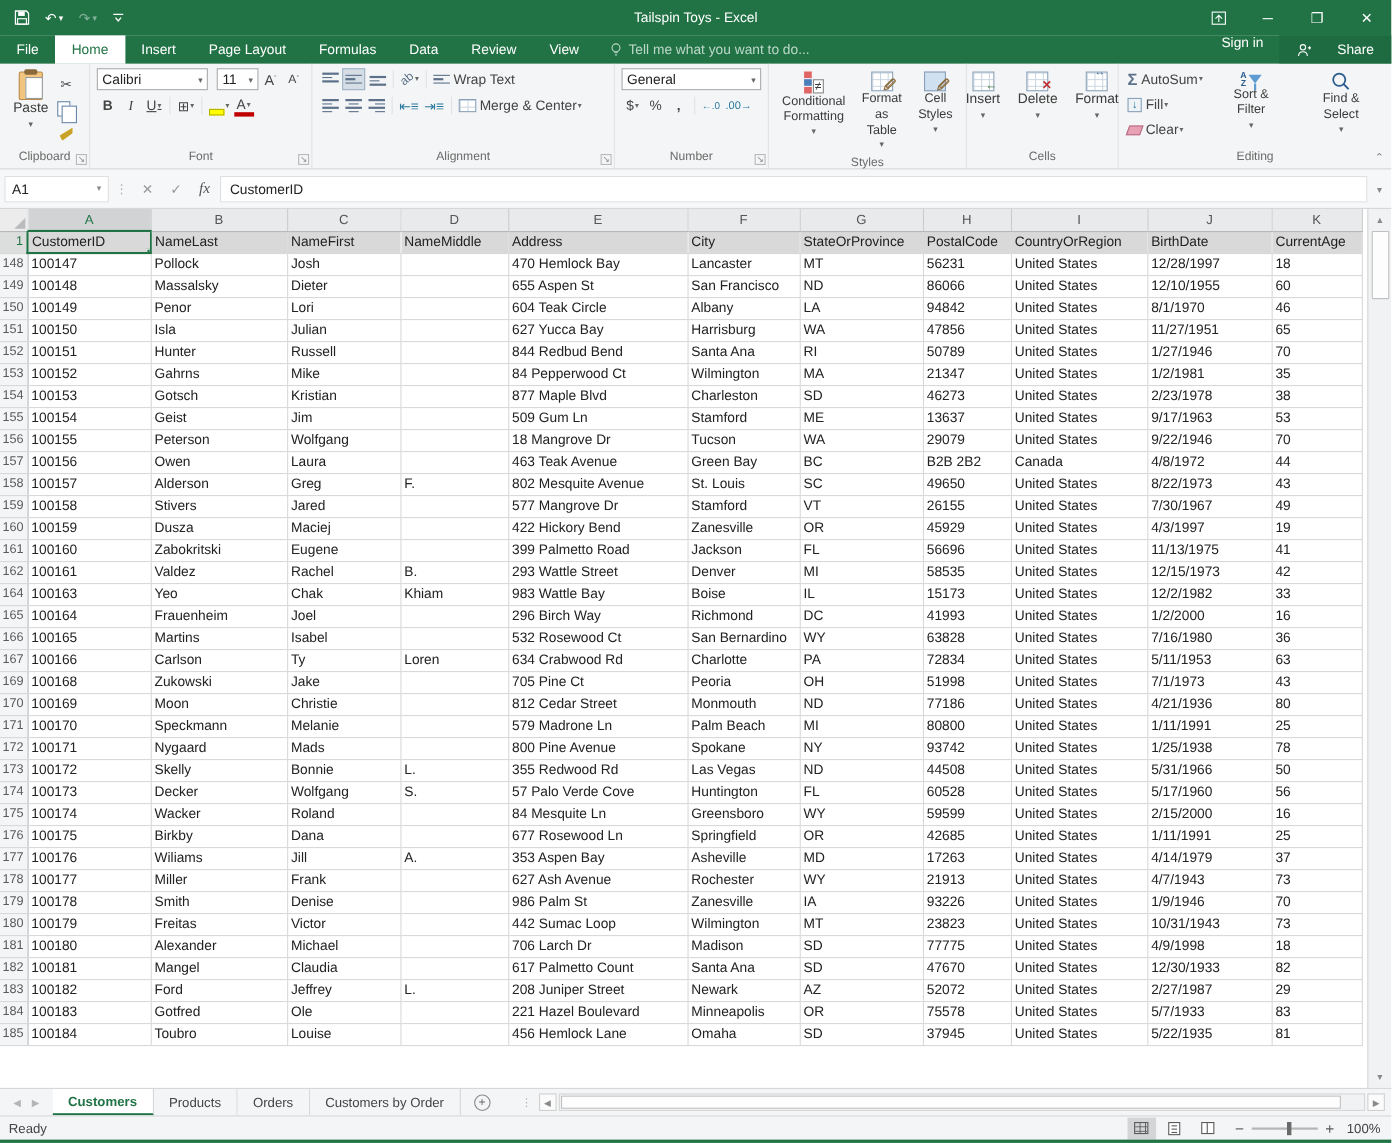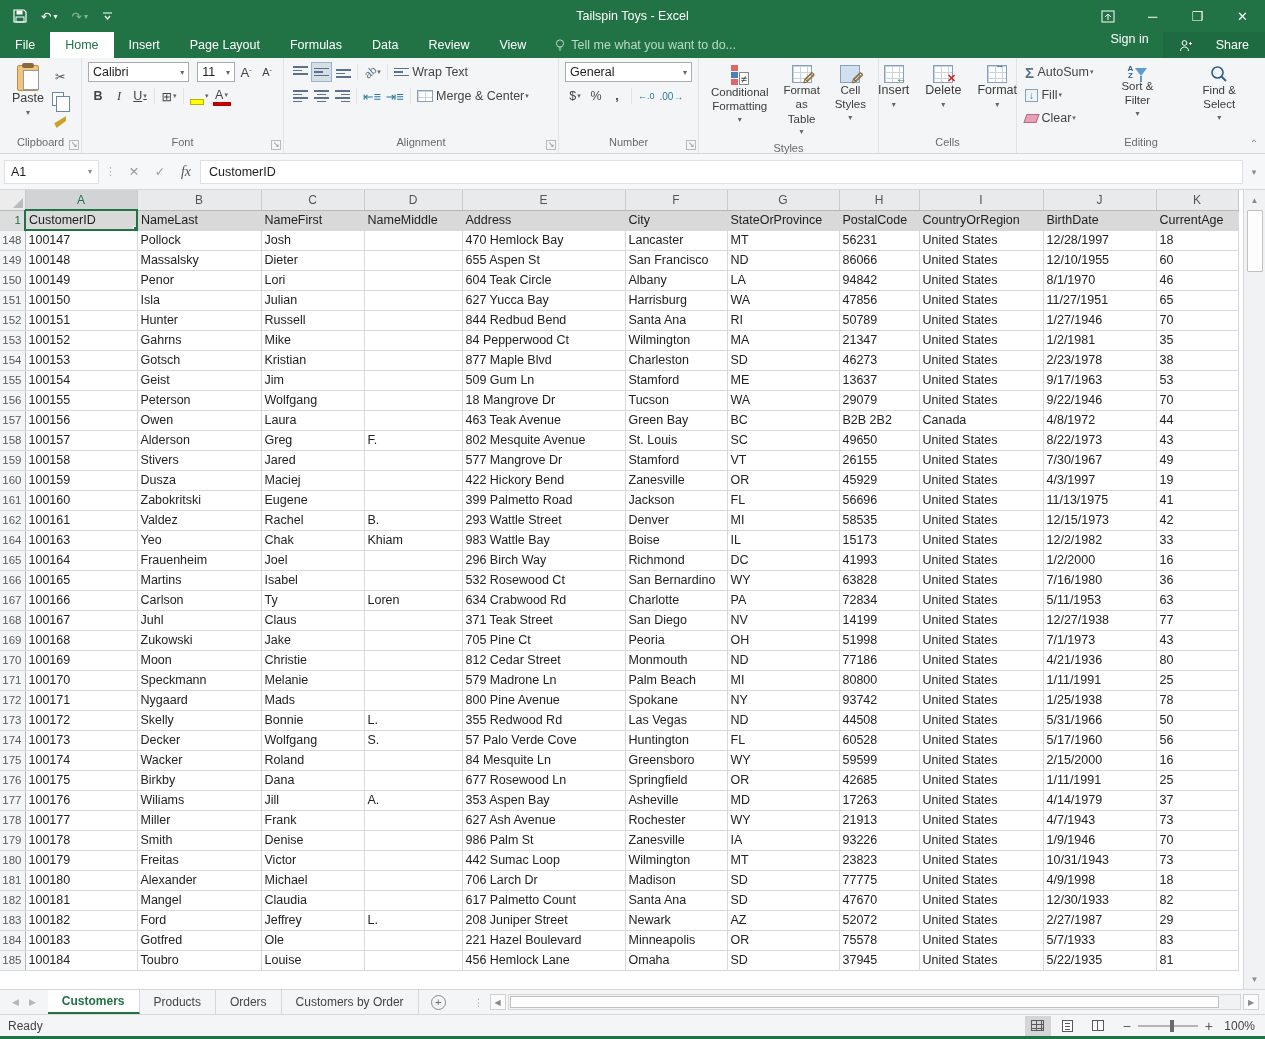--- a/index.html
+++ b/index.html
@@ -785,34 +785,20 @@
               <td>Loren</td>
               <td>634 Crabwood Rd</td>
               <td>Charlotte</td>
               <td>PA</td>
               <td>72834</td>
               <td>United States</td>
               <td>5/11/1953</td>
               <td>63</td>
             </tr>
             <tr class="r">
-              <th class="rowh">168</th>
-              <td>100167</td>
-              <td>Juhl</td>
-              <td>Claus</td>
-              <td></td>
-              <td>371 Teak Street</td>
-              <td>San Diego</td>
-              <td>NV</td>
-              <td>14199</td>
-              <td>United States</td>
-              <td>12/27/1938</td>
-              <td>77</td>
-            </tr>
-            <tr class="r">
               <th class="rowh">169</th>
               <td>100168</td>
               <td>Zukowski</td>
               <td>Jake</td>
               <td></td>
               <td>705 Pine Ct</td>
               <td>Peoria</td>
               <td>OH</td>
               <td>51998</td>
               <td>United States</td>

